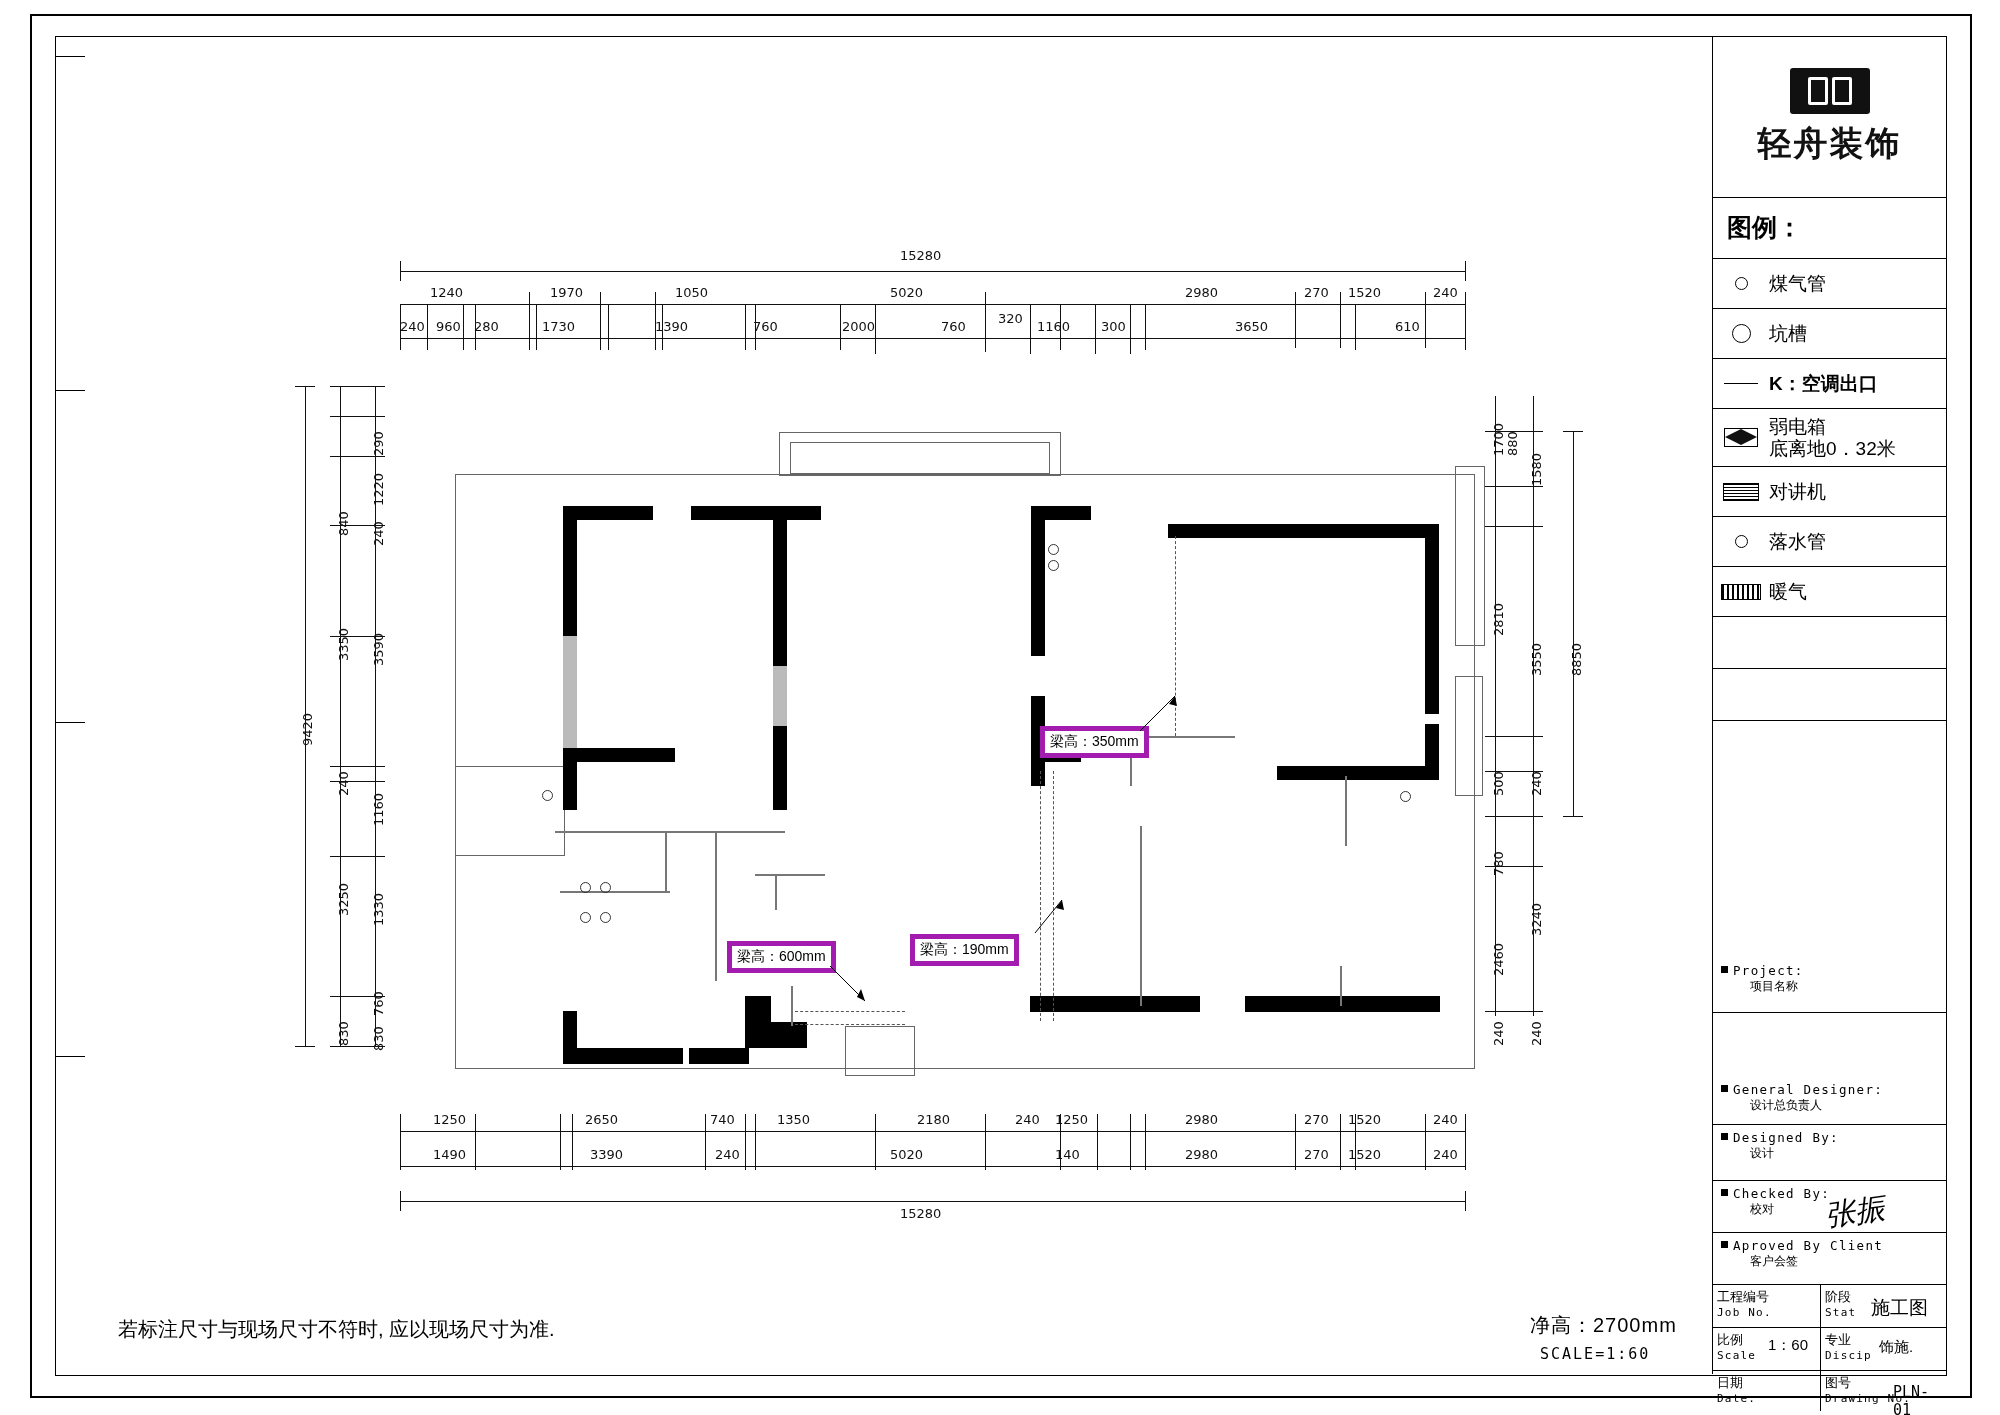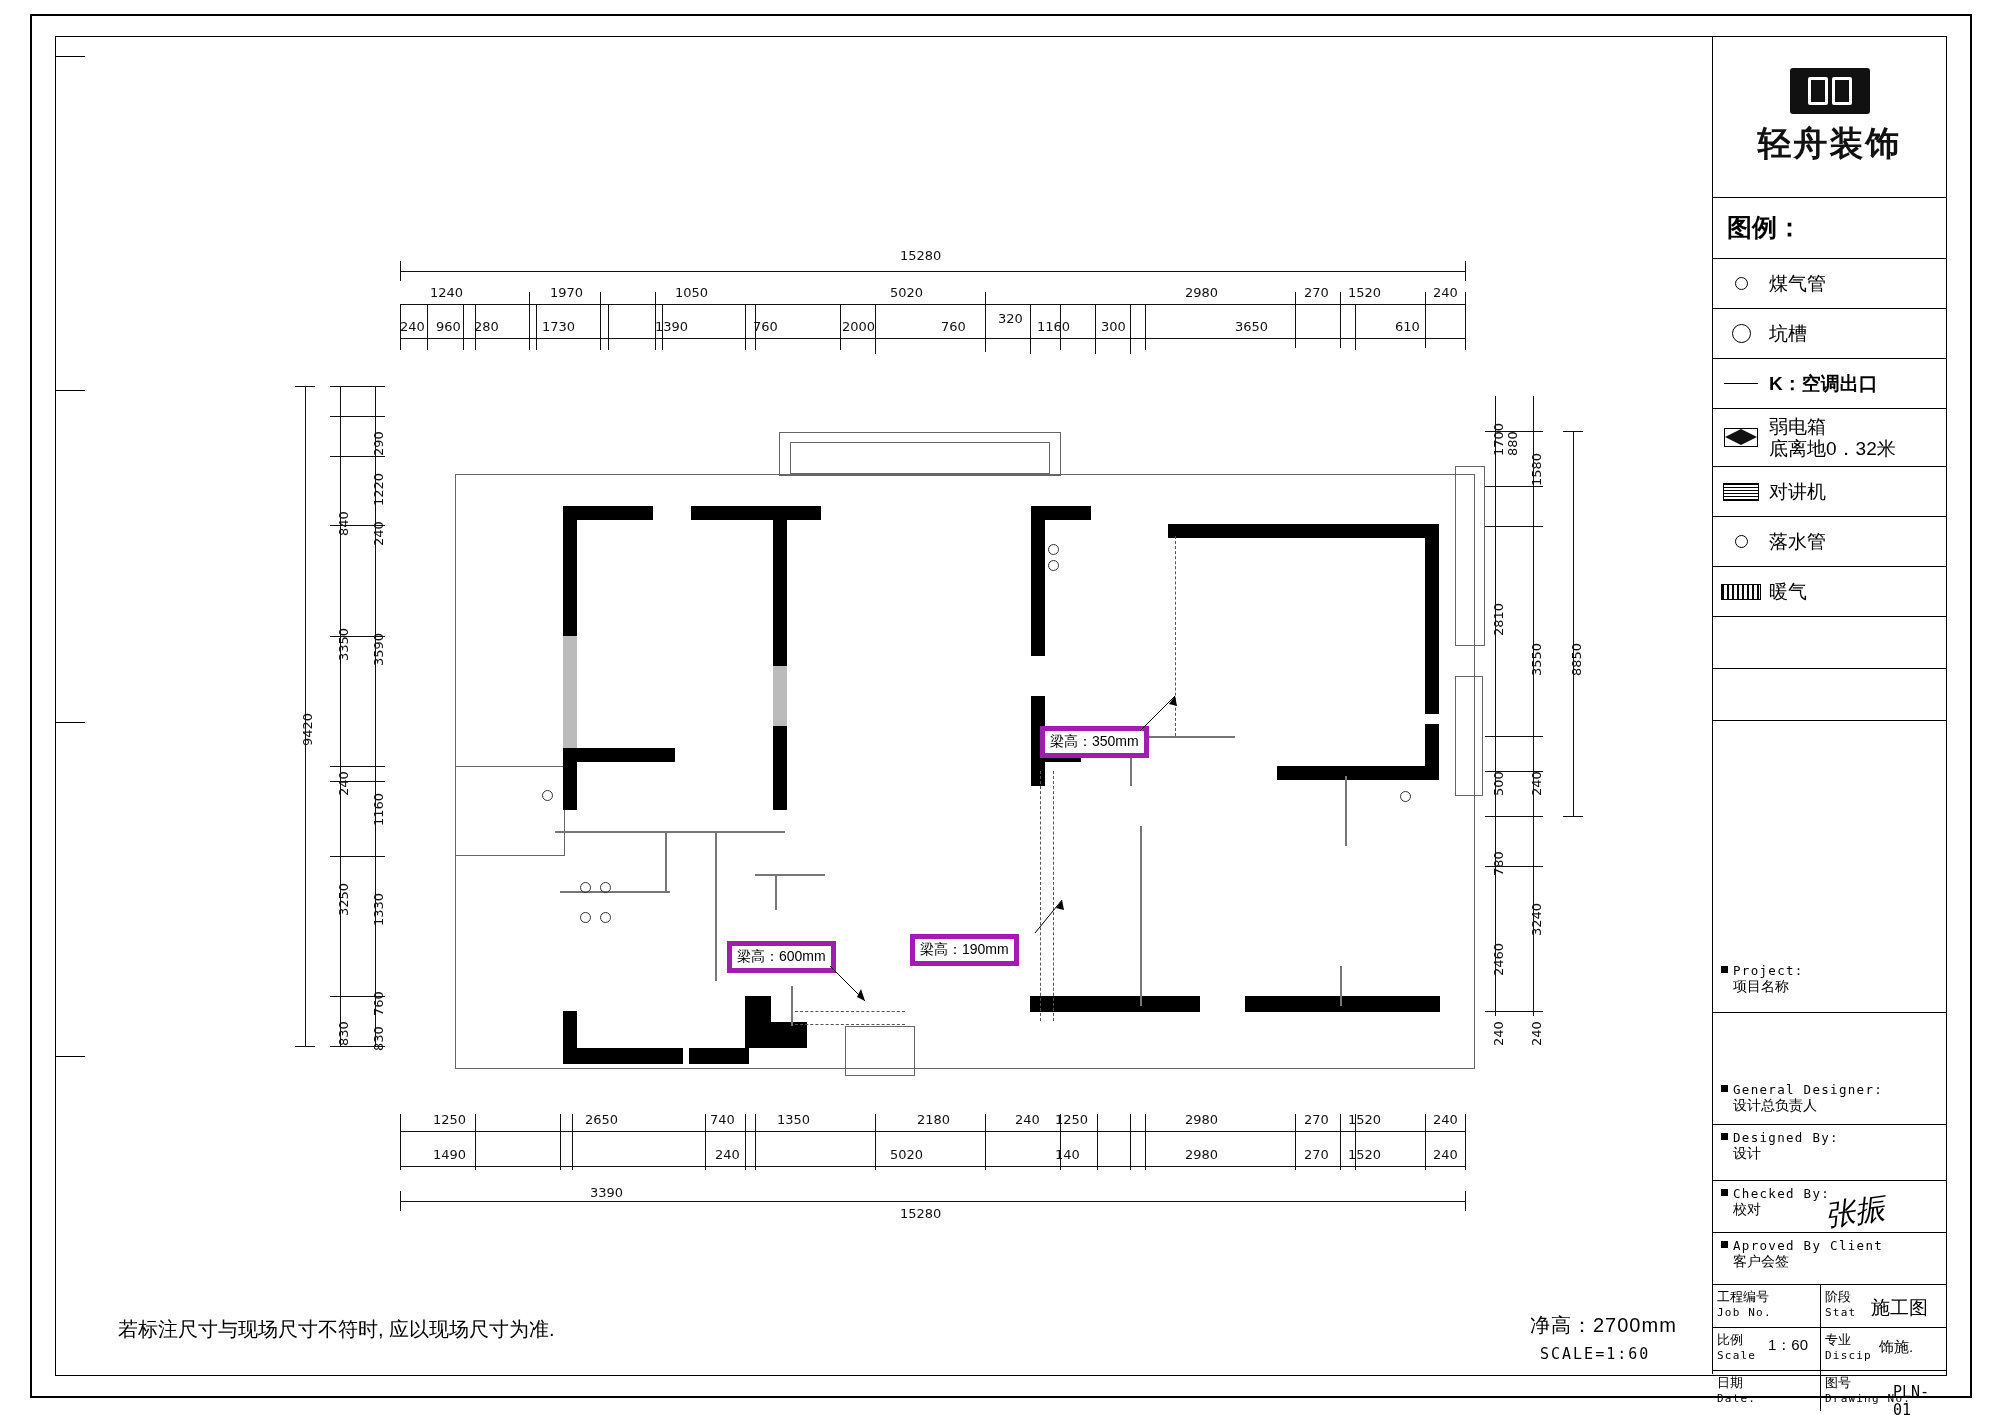--- a/index.html
+++ b/index.html
@@ -34,21 +34,21 @@
   .sym-box-x{width:32px;height:17px;border:1px solid #000;position:relative;background:#fff;}
   .sym-box-x:before,.sym-box-x:after{content:"";position:absolute;left:0;top:0;width:0;height:0;border-style:solid;}
   .sym-box-x:before{border-width:8.5px 16px 8.5px 0;border-color:transparent #111 transparent transparent;}
   .sym-box-x:after{right:0;left:auto;border-width:8.5px 0 8.5px 16px;border-color:transparent transparent transparent #111;}
   .sym-hatch{width:34px;height:16px;border:1px solid #000;background:repeating-linear-gradient(to bottom,#000 0 1px,#fff 1px 3px);}
   .sym-rad{width:38px;height:14px;border:1px solid #000;background:repeating-linear-gradient(to right,#000 0 1.5px,#fff 1.5px 5px);}
   .lbl-k{font-size:21px;font-weight:bold;}
 
   .tb-proj{position:absolute;left:0;width:233px;box-sizing:border-box;border-bottom:1px solid #000;}
   .enlbl{font-family:"DejaVu Sans Mono",monospace;font-size:12.5px;letter-spacing:1.3px;}
-  .cnlbl{font-size:14px;margin-left:12px;}
+  .cnlbl{font-size:12px;margin-left:29px;}
   .sq{display:inline-block;width:7px;height:7px;background:#000;margin-right:5px;vertical-align:2px;}
   .big-cn{font-size:27px;font-weight:bold;letter-spacing:2px;}
 
   .tb-grid{position:absolute;left:0;width:233px;border-bottom:1px solid #000;box-sizing:border-box;}
   .tb-cellL{position:absolute;left:0;width:108px;box-sizing:border-box;border-right:1px solid #000;padding:3px 4px;}
   .tb-cellR{position:absolute;left:108px;width:125px;box-sizing:border-box;padding:3px 4px;}
   .mono-s{font-family:"DejaVu Sans Mono",monospace;font-size:11px;letter-spacing:1.2px;}
   .cn-s{font-size:13px;}
   .sigwrap{position:absolute;left:112px;top:1155px;font-family:"DejaVu Serif",serif;font-style:italic;font-size:30px;transform:rotate(-8deg);}
 
@@ -212,21 +212,21 @@
     <div class="dim-txt" style="left:862px;top:1076px;">2180</div>
     <div class="dim-txt" style="left:960px;top:1076px;">240</div>
     <div class="dim-txt" style="left:1000px;top:1076px;">1250</div>
     <div class="dim-txt" style="left:1130px;top:1076px;">2980</div>
     <div class="dim-txt" style="left:1249px;top:1076px;">270</div>
     <div class="dim-txt" style="left:1293px;top:1076px;">1520</div>
     <div class="dim-txt" style="left:1378px;top:1076px;">240</div>
 
     <div class="hline" style="left:345px;top:1130px;width:1065px;"></div>
     <div class="dim-txt" style="left:378px;top:1111px;">1490</div>
-    <div class="dim-txt" style="left:535px;top:1149px;">3390</div>
+    <div class="dim-txt" style="left:535px;top:1111px;">3390</div>
     <div class="dim-txt" style="left:660px;top:1111px;">240</div>
     <div class="dim-txt" style="left:835px;top:1111px;">5020</div>
     <div class="dim-txt" style="left:1000px;top:1111px;">140</div>
     <div class="dim-txt" style="left:1130px;top:1111px;">2980</div>
     <div class="dim-txt" style="left:1249px;top:1111px;">270</div>
     <div class="dim-txt" style="left:1293px;top:1111px;">1520</div>
     <div class="dim-txt" style="left:1378px;top:1111px;">240</div>
 
     <div class="hline" style="left:345px;top:1165px;width:1065px;"></div>
     <div class="tickv" style="left:345px;top:1155px;height:20px;"></div>

